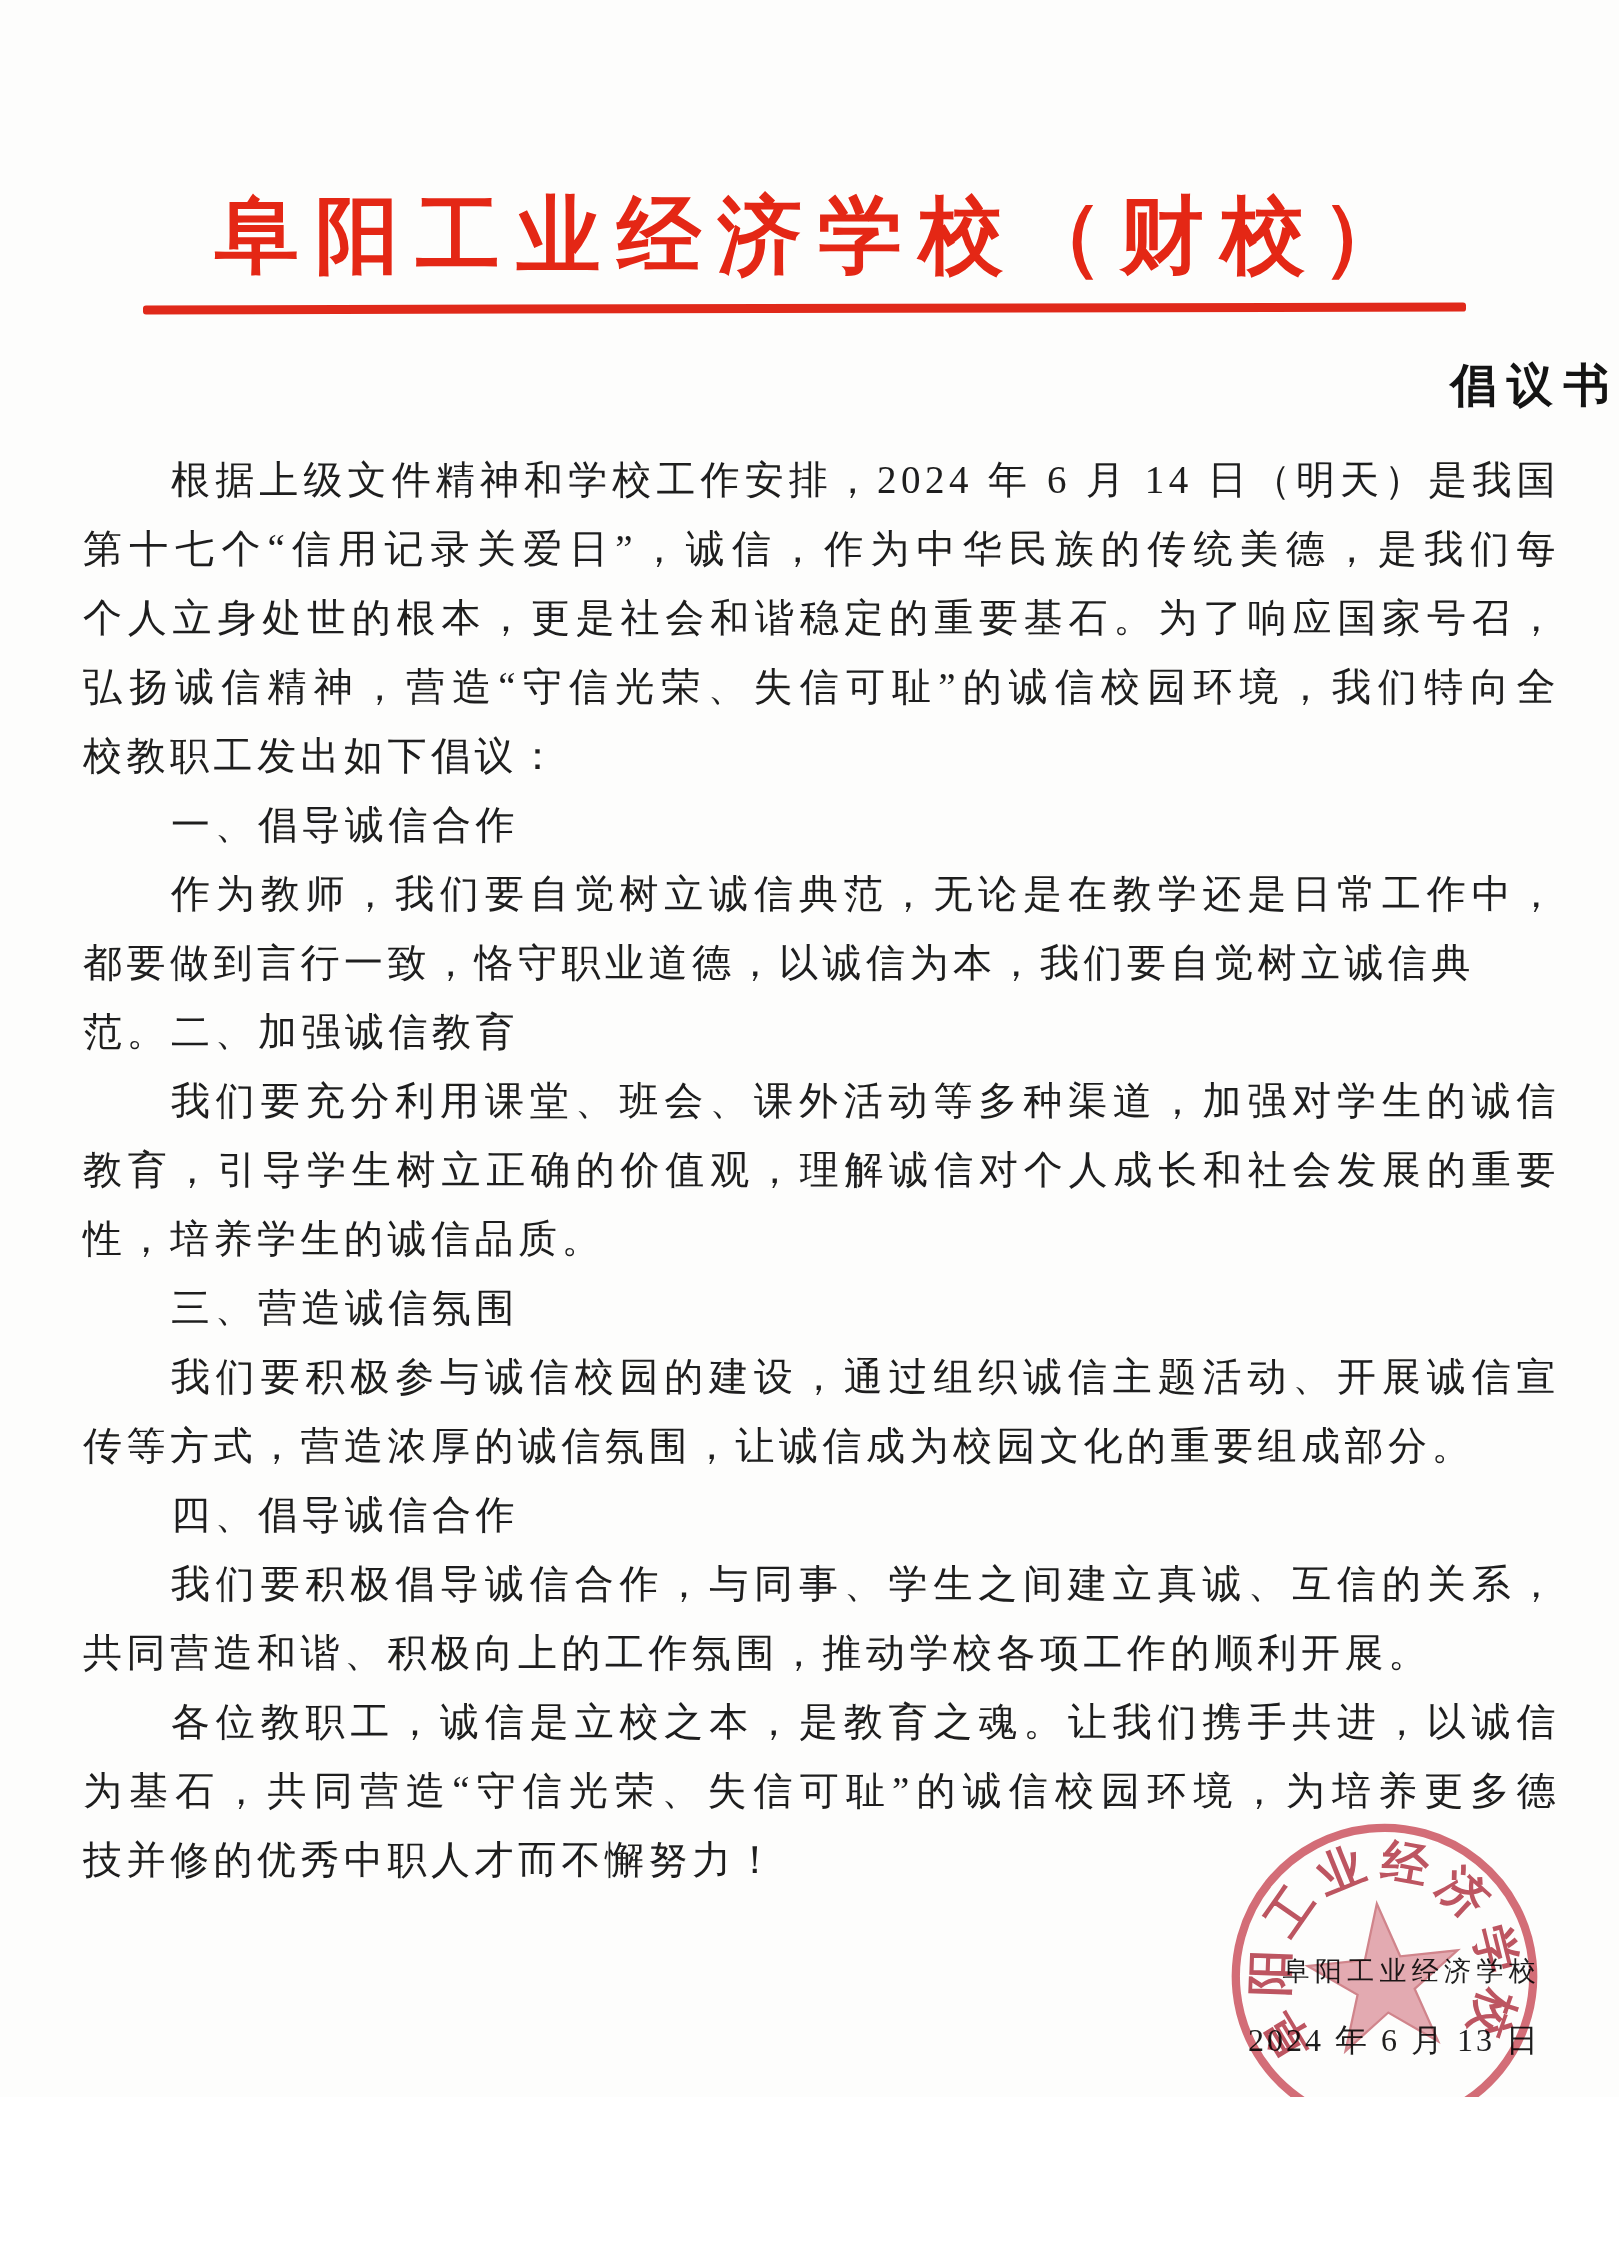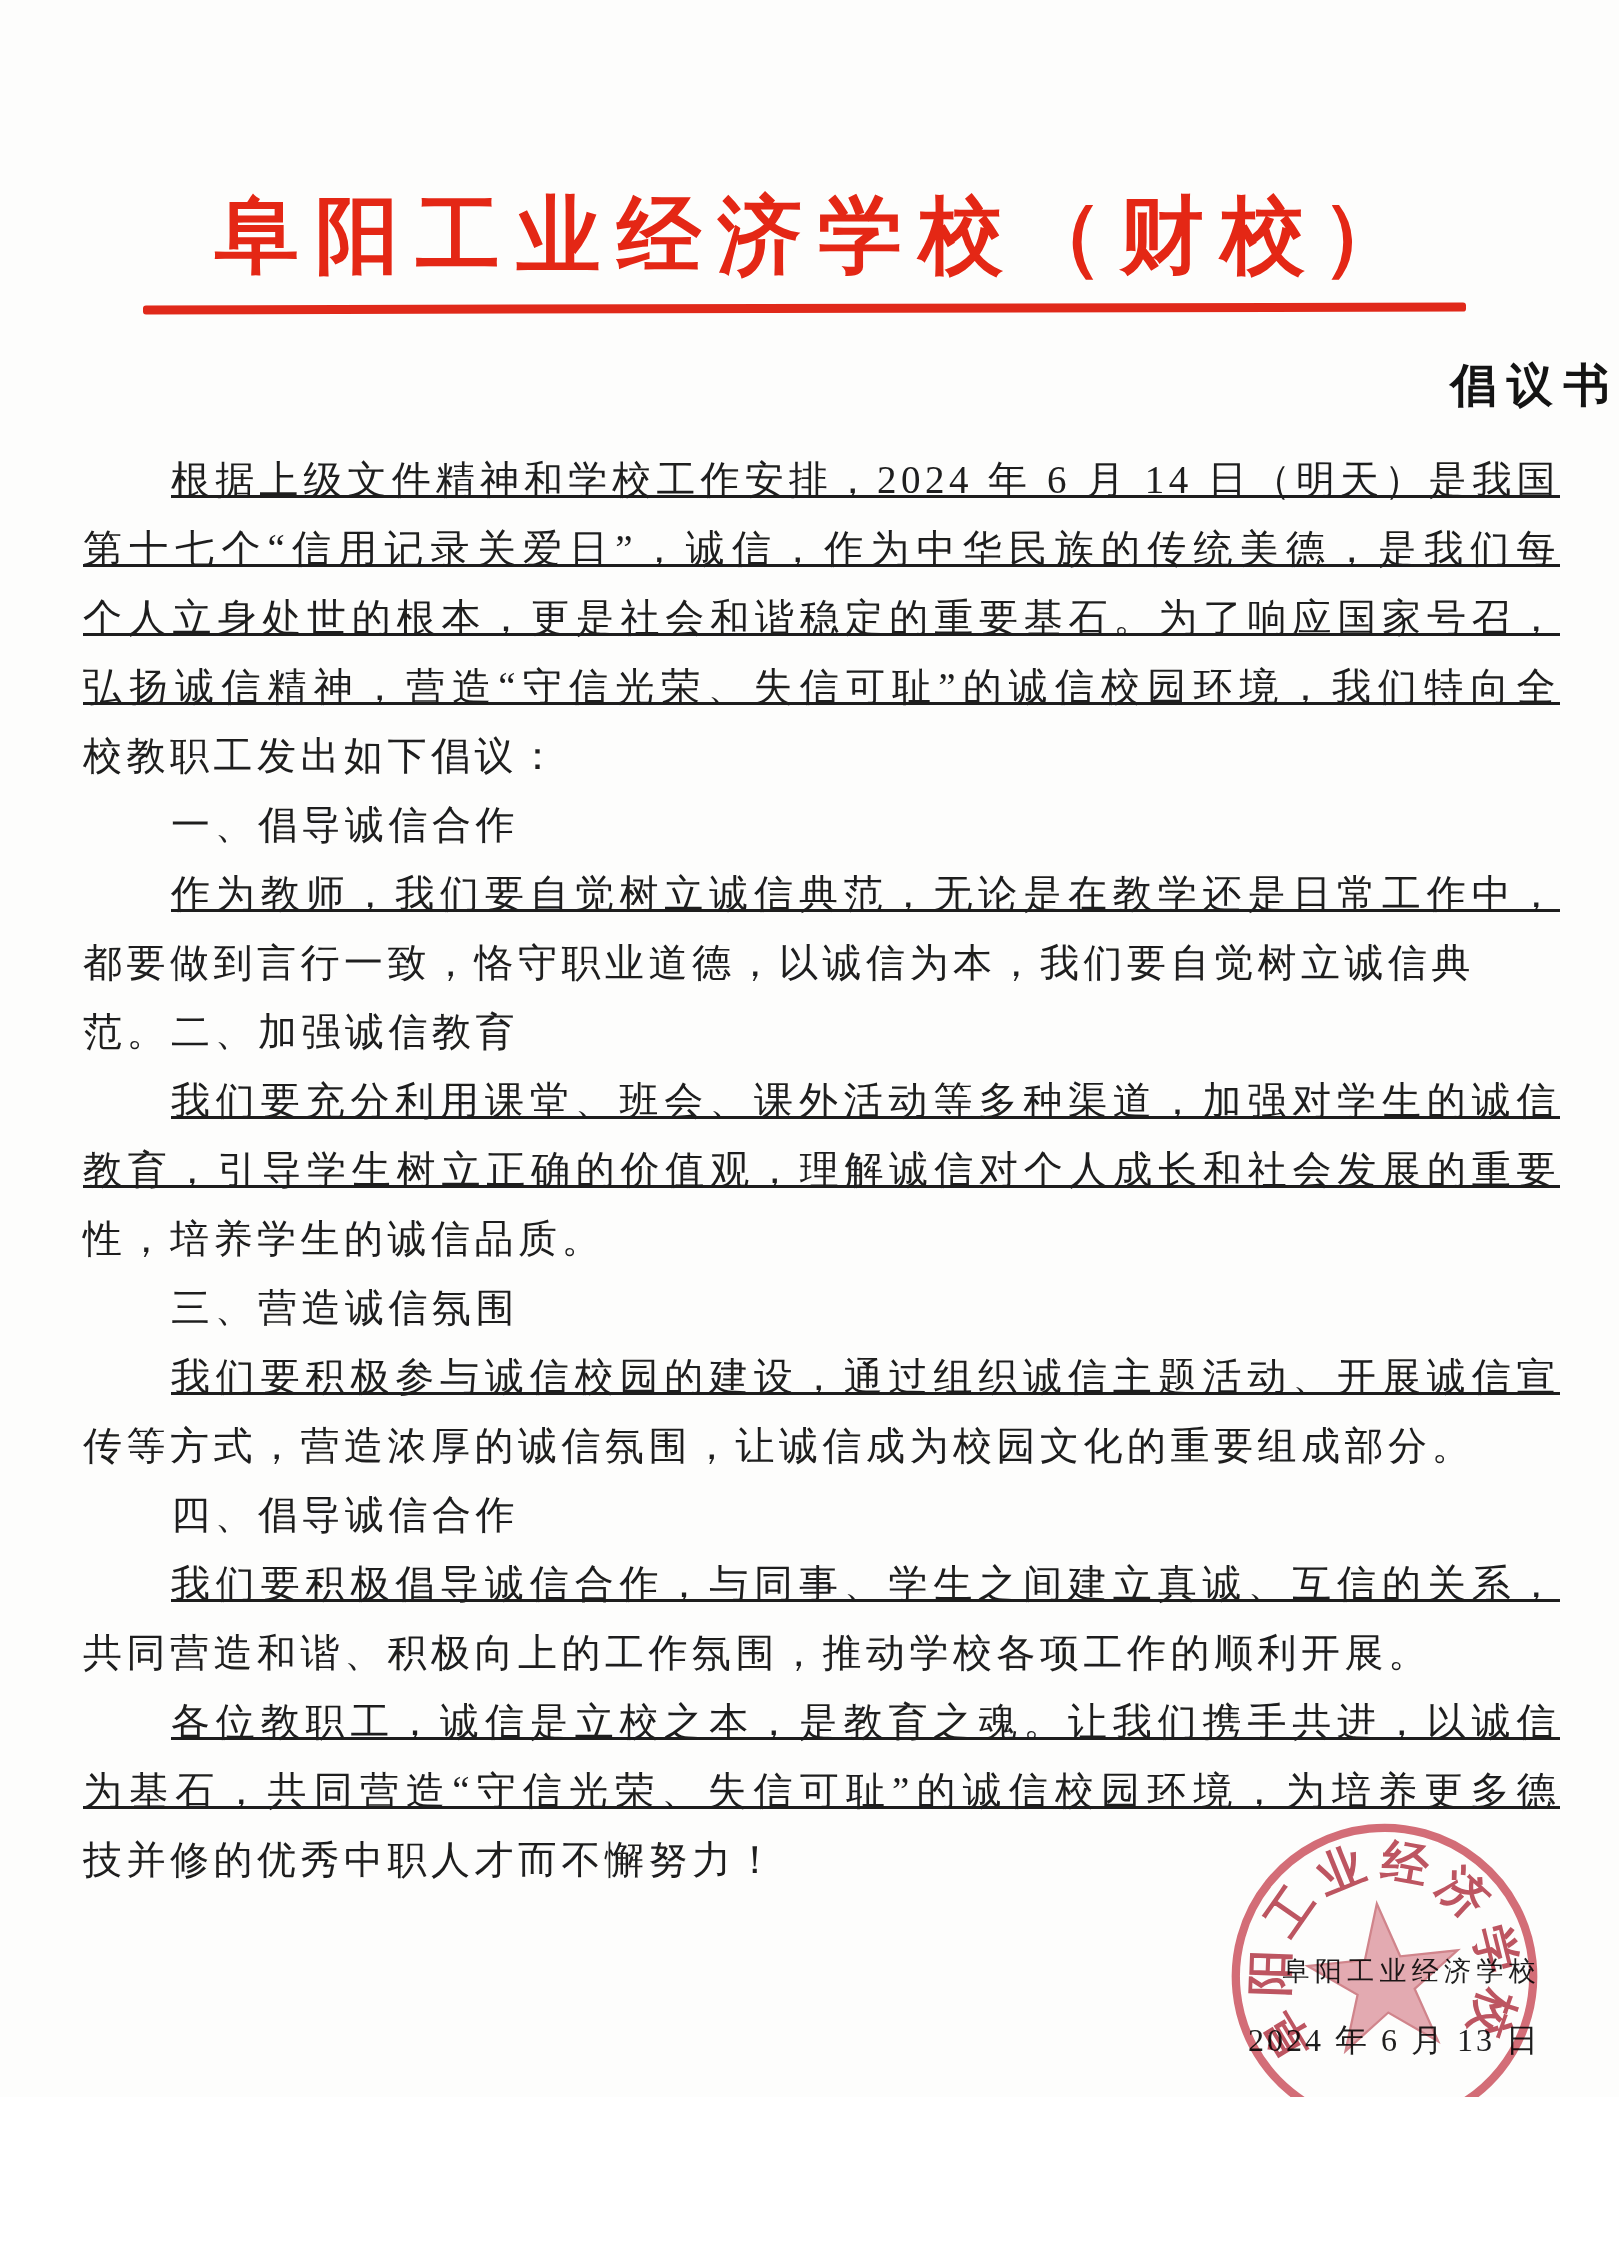--- a/index.html
+++ b/index.html
@@ -58,21 +58,20 @@
     height: 69px;
     line-height: 69px;
     font-size: 39px;
     letter-spacing: 4.5px;
     color: #1e1e1e;
   }
   .line.j {
     text-align: justify;
     text-align-last: justify;
     text-justify: inter-character;
-    text-decoration: underline;
   }
   .line.ind { text-indent: 88px; }
 
   
   .closing {
     position: absolute;
     top: 1937px; right: 79px;
     text-align: right;
   }
   .closing .sig {

